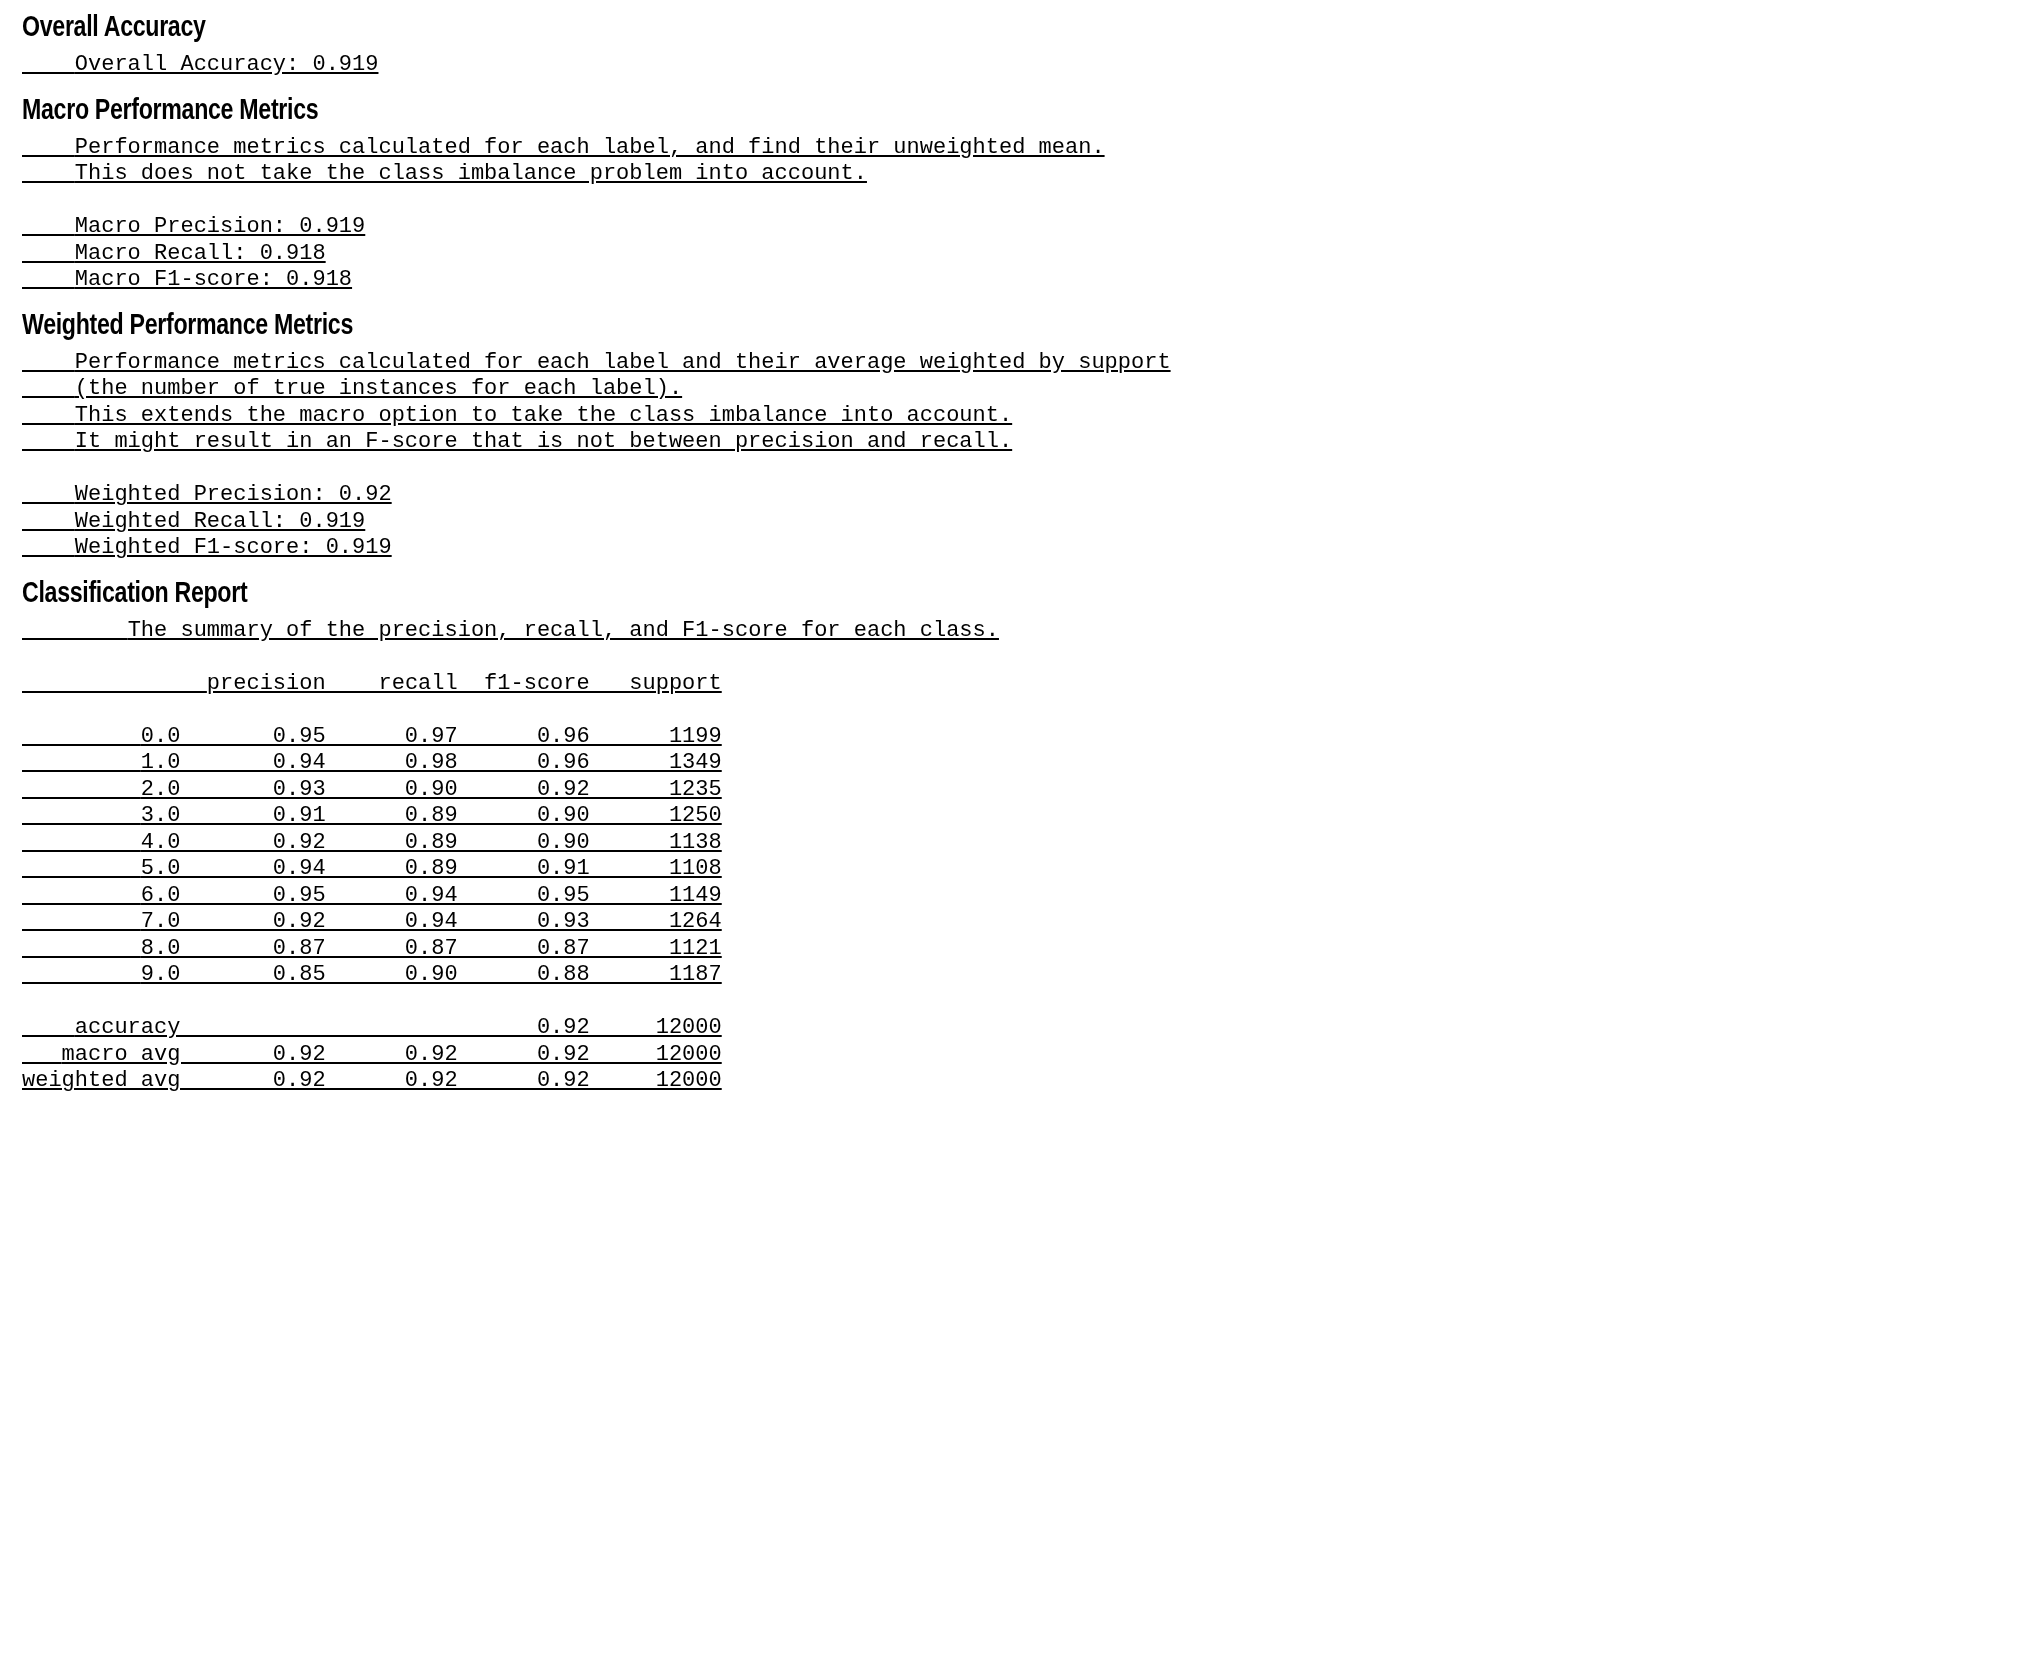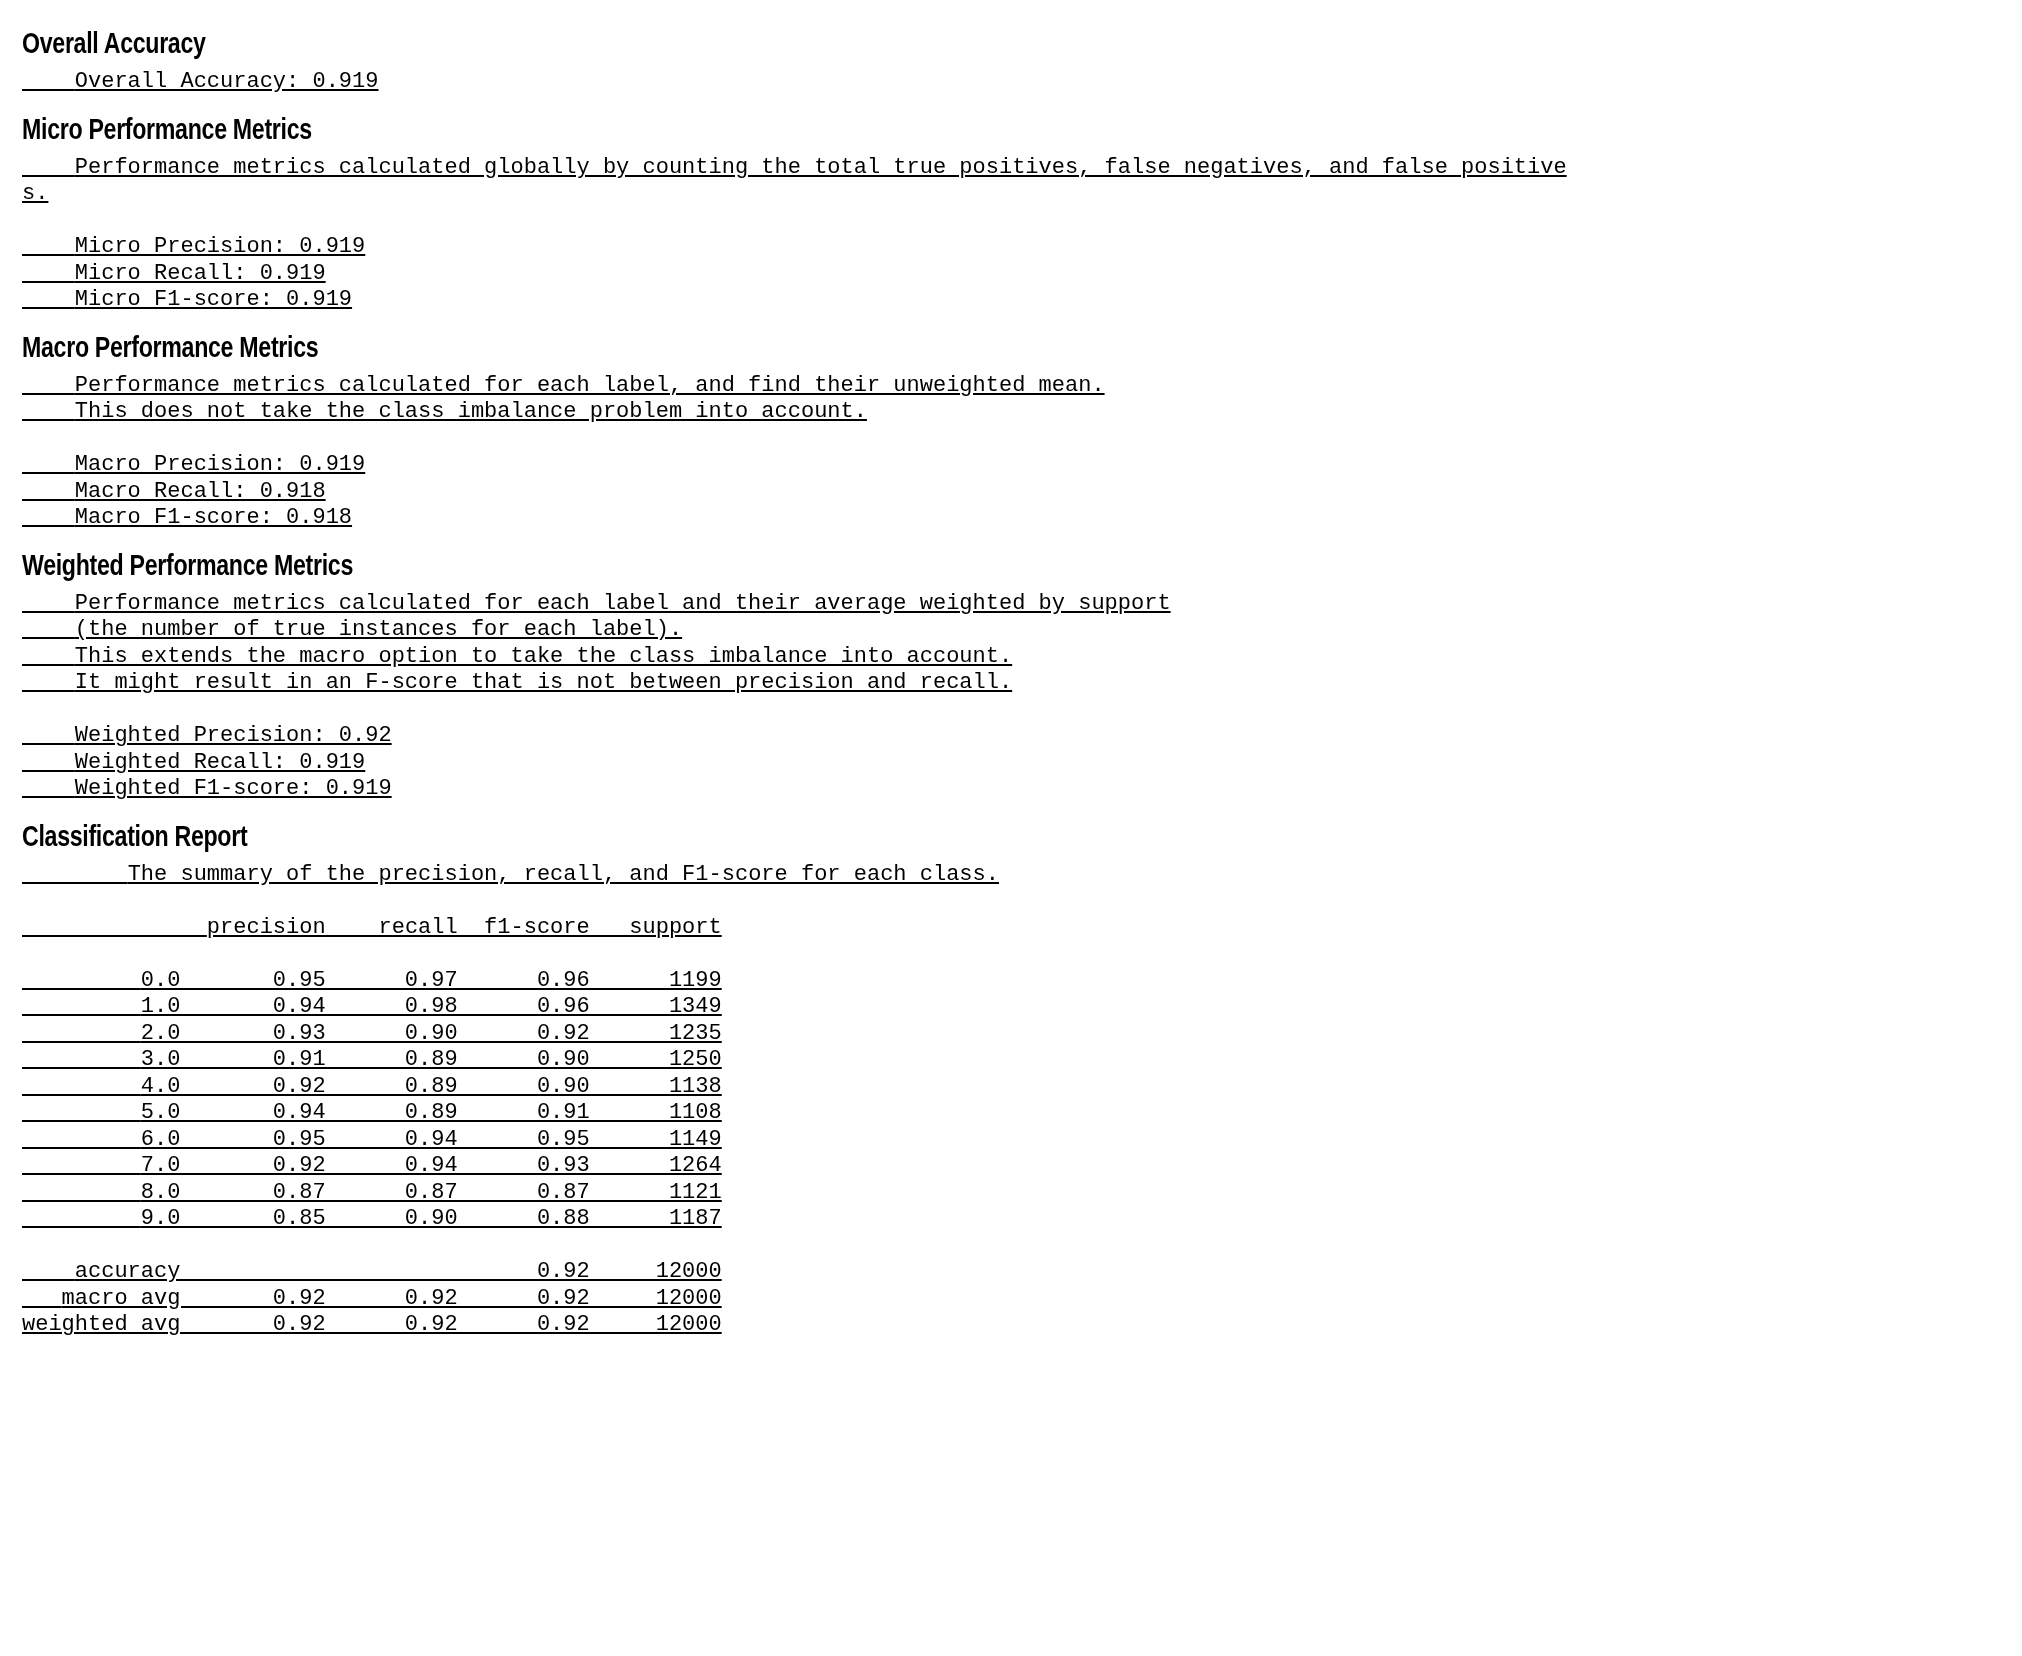--- a/index.html
+++ b/index.html
@@ -5,21 +5,21 @@
   html, body { margin: 0; padding: 0; }
   body {
     width: 2022px;
     height: 1656px;
     box-sizing: border-box;
     background: #ffffff;
     color: #000000;
     overflow: hidden;
     padding: 10px 0 0 22px;
   }
-  .report-section { margin: 17px 0 14px 0; }
+  .report-section { margin: 0 0 14px 0; }
   .section-heading {
     font-family: "Liberation Sans", sans-serif;
     font-weight: 700;
     font-size: 29px;
     line-height: 33px;
     letter-spacing: -0.4px;
     margin: 0 0 9px 0;
     white-space: nowrap;
     transform: scaleX(0.8);
     transform-origin: 0 50%;
@@ -35,28 +35,20 @@
     text-decoration: underline;
   }
 </style>
 </head>
 <body>
 
 <main id="doc-root">
     <section class="report-section">
       <h2 class="section-heading">Overall Accuracy</h2>
       <pre class="section-body">    Overall Accuracy: 0.919</pre>
-    </section>
-    <section class="report-section">
-      <h2 class="section-heading">Micro Performance Metrics</h2>
-      <pre class="section-body">    Performance metrics calculated globally by counting the total true positives, false negatives, and false positives.
-
-    Micro Precision: 0.919
-    Micro Recall: 0.919
-    Micro F1-score: 0.919</pre>
     </section>
     <section class="report-section">
       <h2 class="section-heading">Macro Performance Metrics</h2>
       <pre class="section-body">    Performance metrics calculated for each label, and find their unweighted mean.
     This does not take the class imbalance problem into account.
 
     Macro Precision: 0.919
     Macro Recall: 0.918
     Macro F1-score: 0.918</pre>
     </section>

